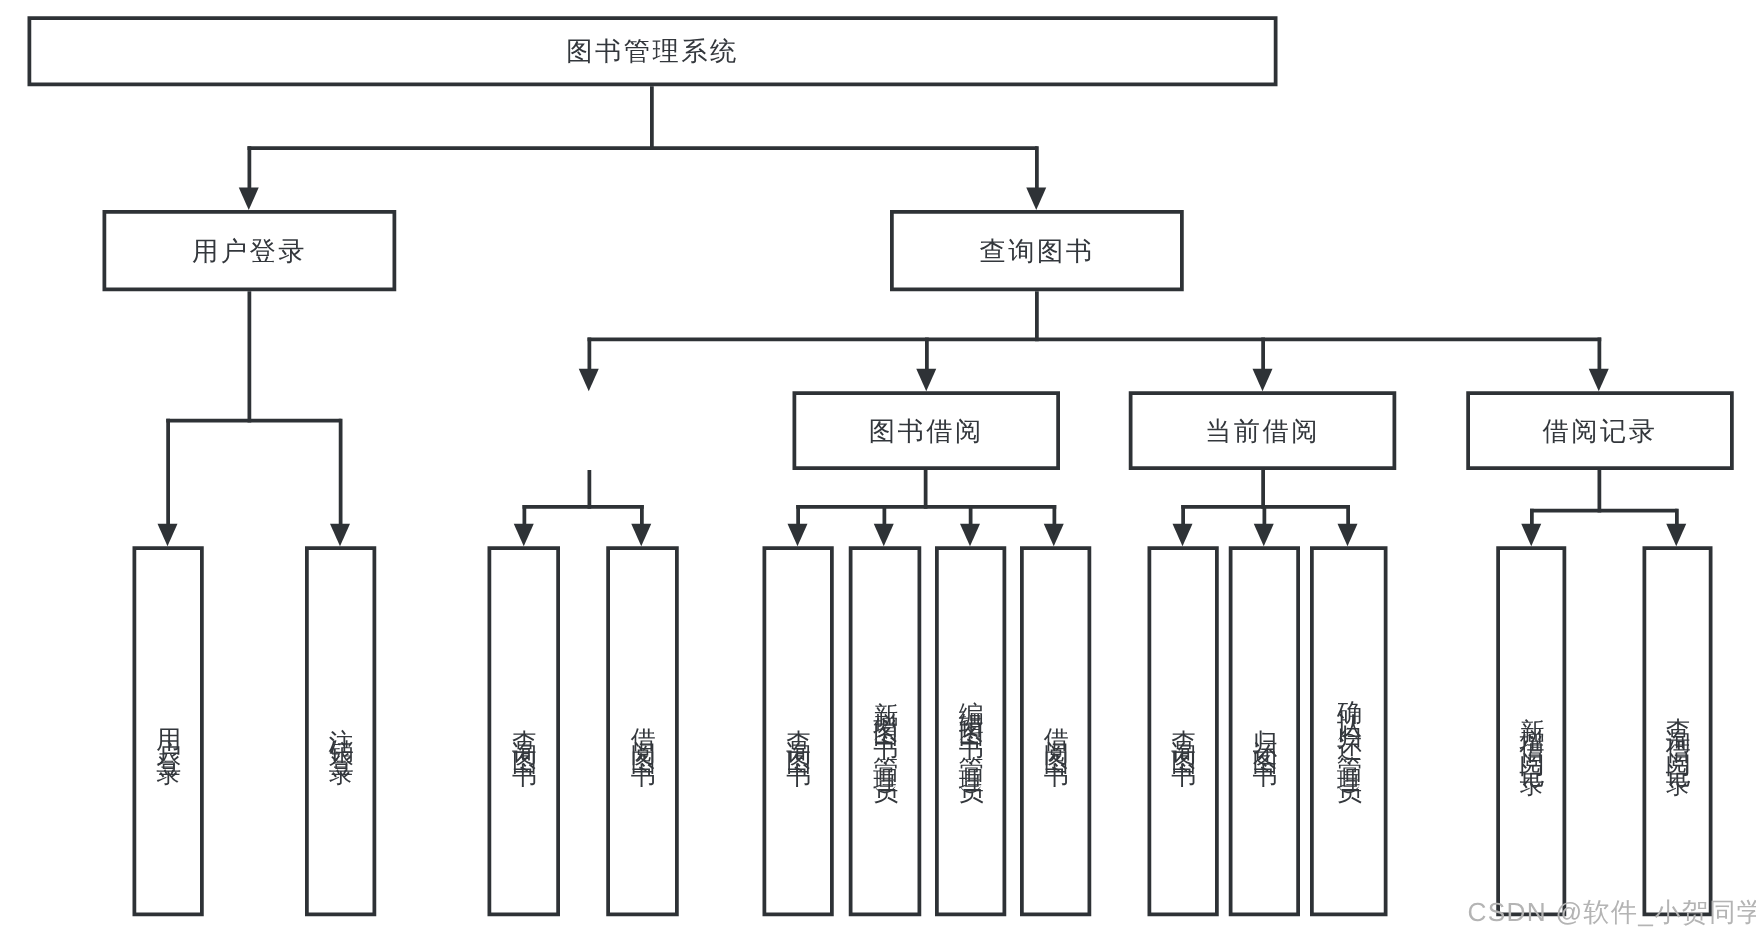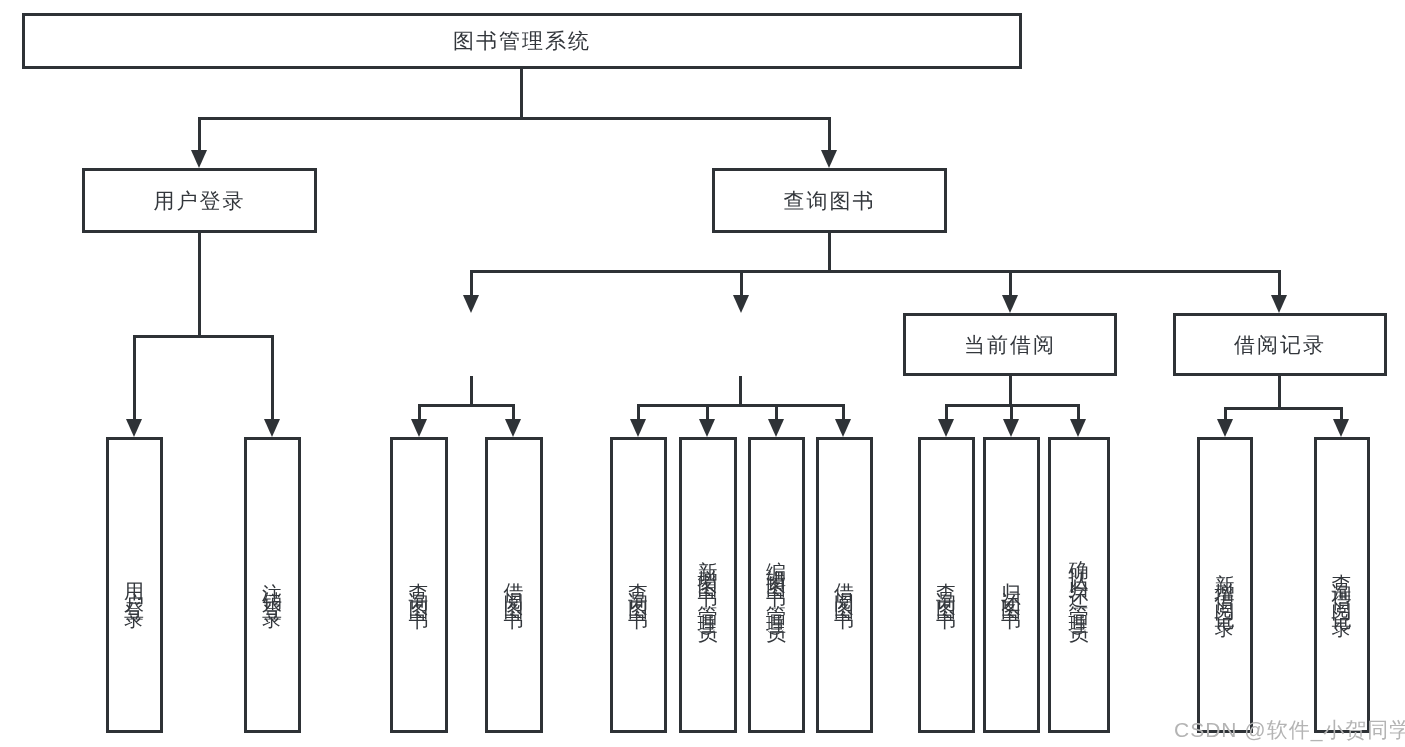--- a/index.html
+++ b/index.html
@@ -77,20 +77,23 @@
     <span>图书管理系统</span>
   </div>
 
   <div class="node" style="left:82px; top:168px; width:235px; height:65px;">
     <span>用户登录</span>
   </div>
   <div class="node" style="left:712px; top:168px; width:235px; height:65px;">
     <span>查询图书</span>
   </div>
 
+  <div class="node" style="left:634px; top:313px; width:214px; height:63px;">
+    <span>图书借阅</span>
+  </div>
   <div class="node" style="left:903px; top:313px; width:214px; height:63px;">
     <span>当前借阅</span>
   </div>
   <div class="node" style="left:1173px; top:313px; width:214px; height:63px;text-align:center;">
     <span>借阅记录</span>
   </div>
 
   <div class="node leaf" style="left:106px; width:57px;">
     <span class="vtext">用户登录</span>
   </div>

